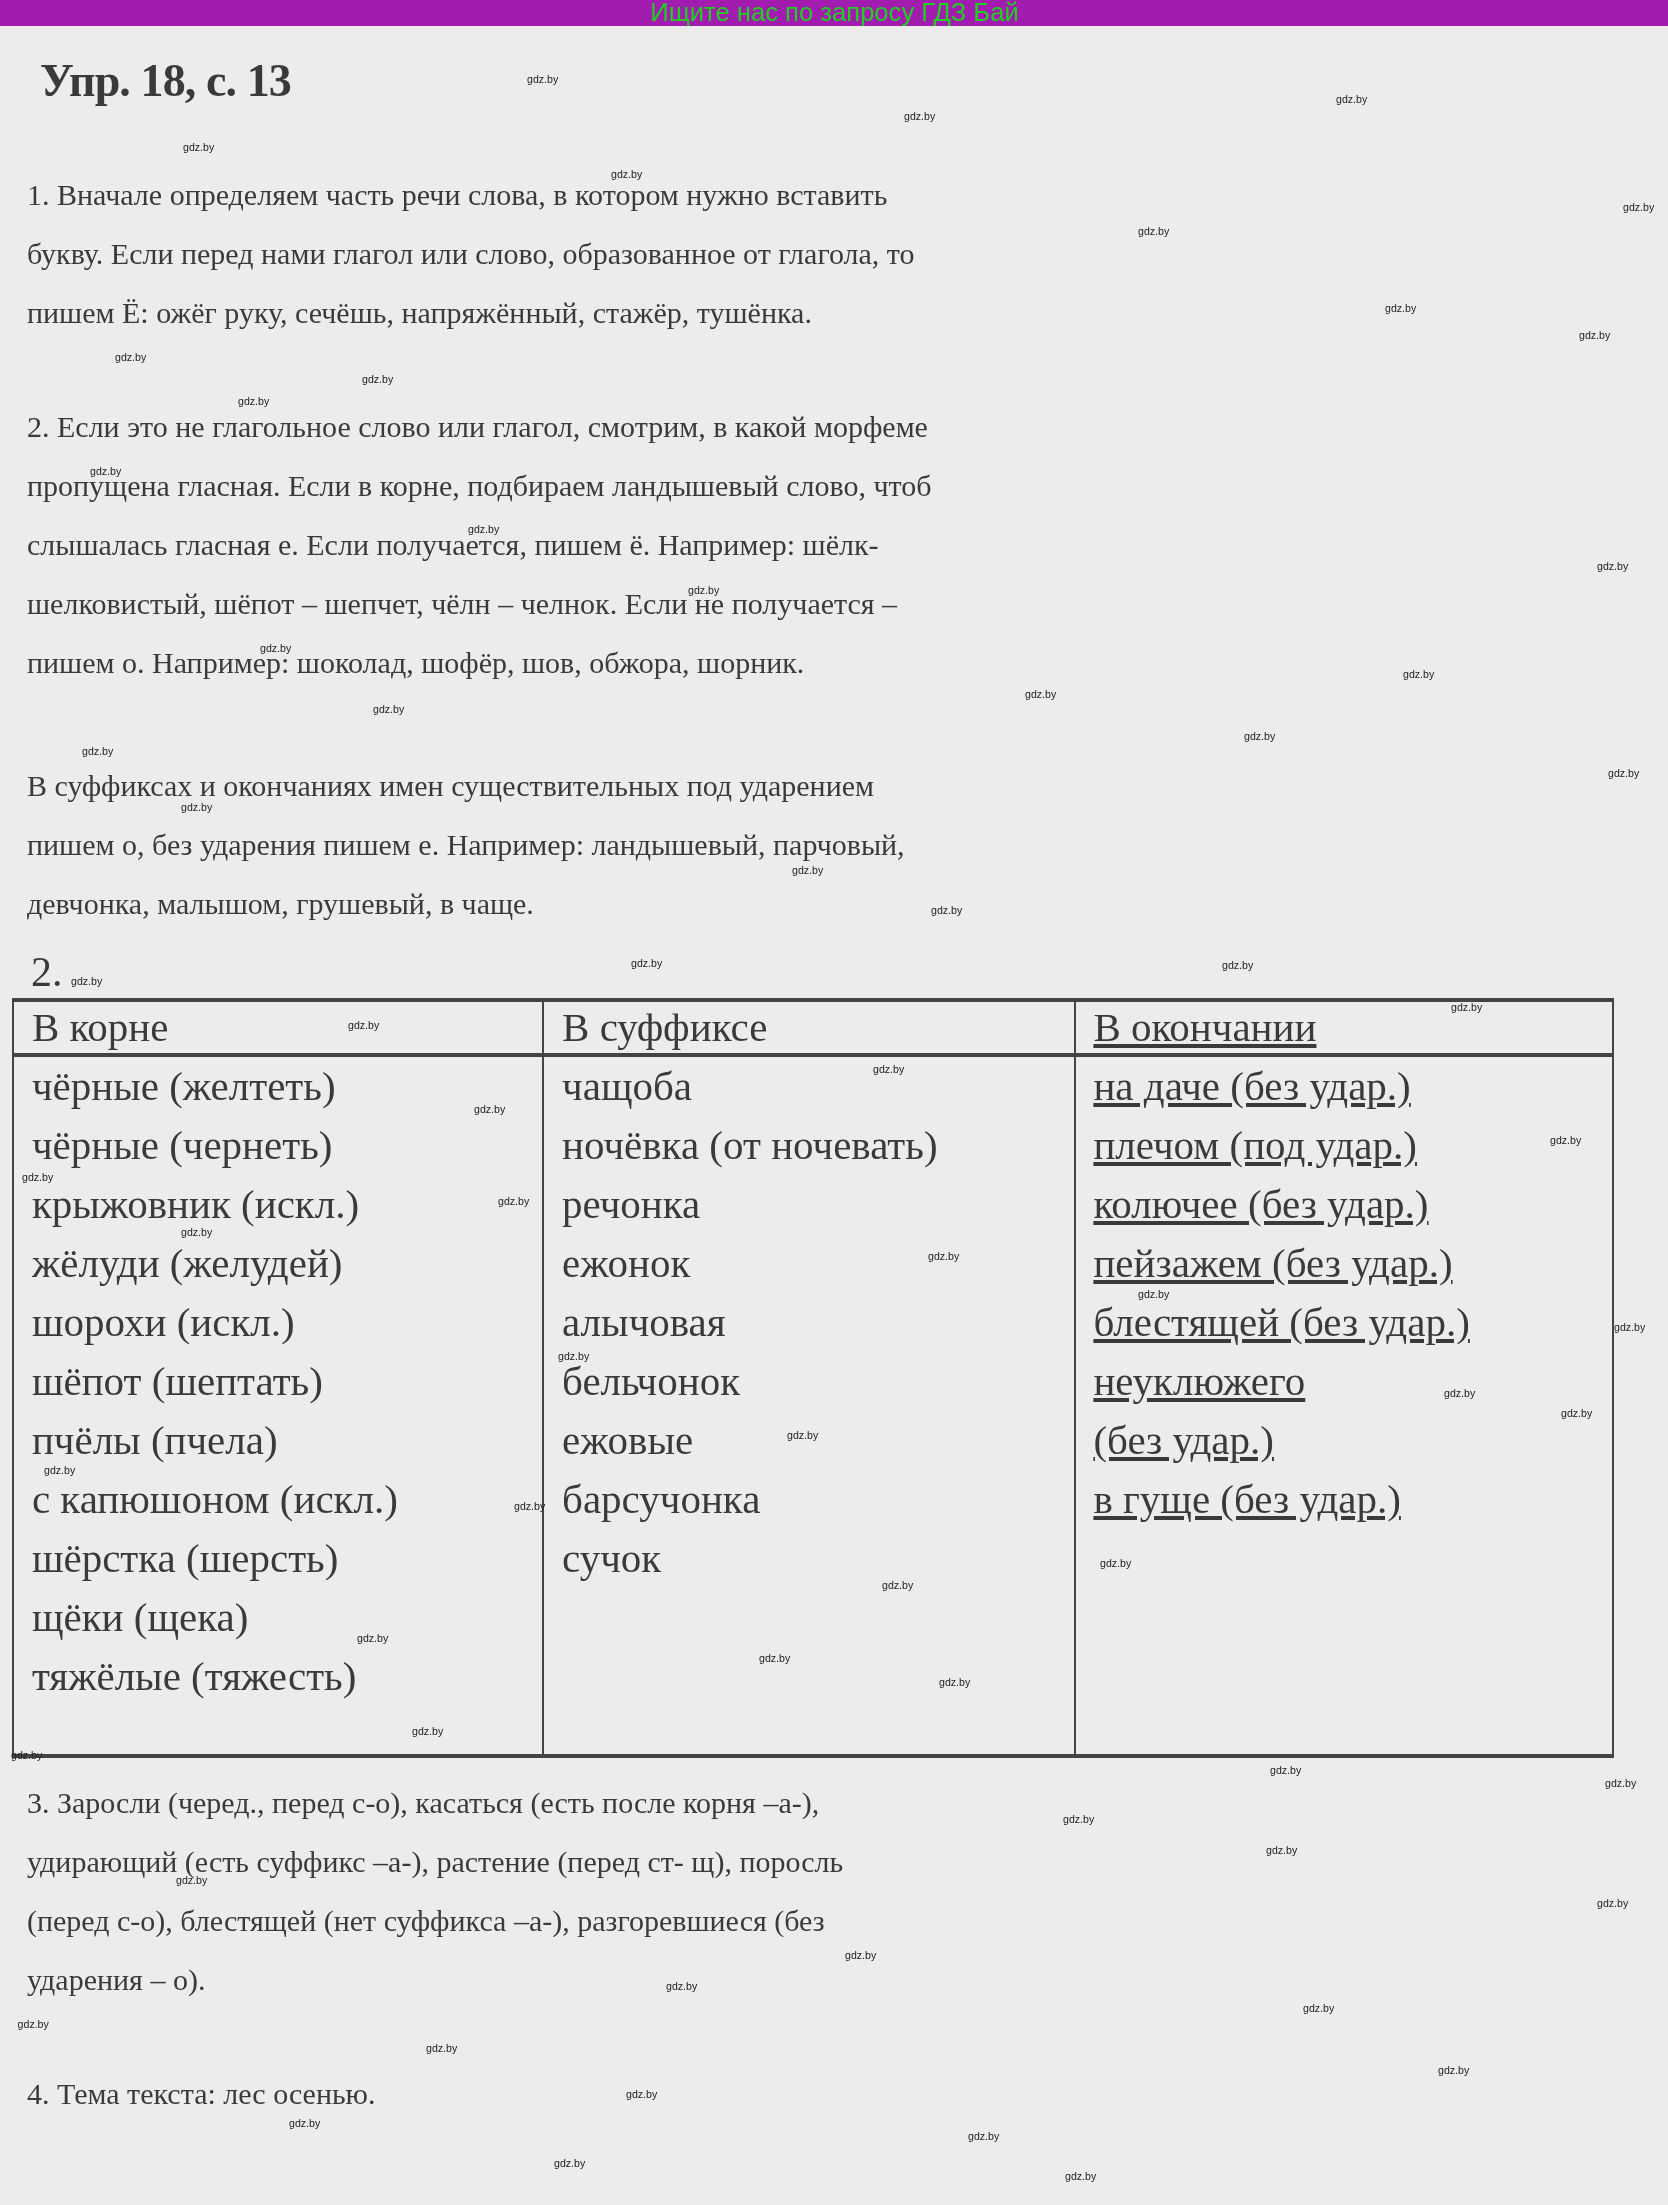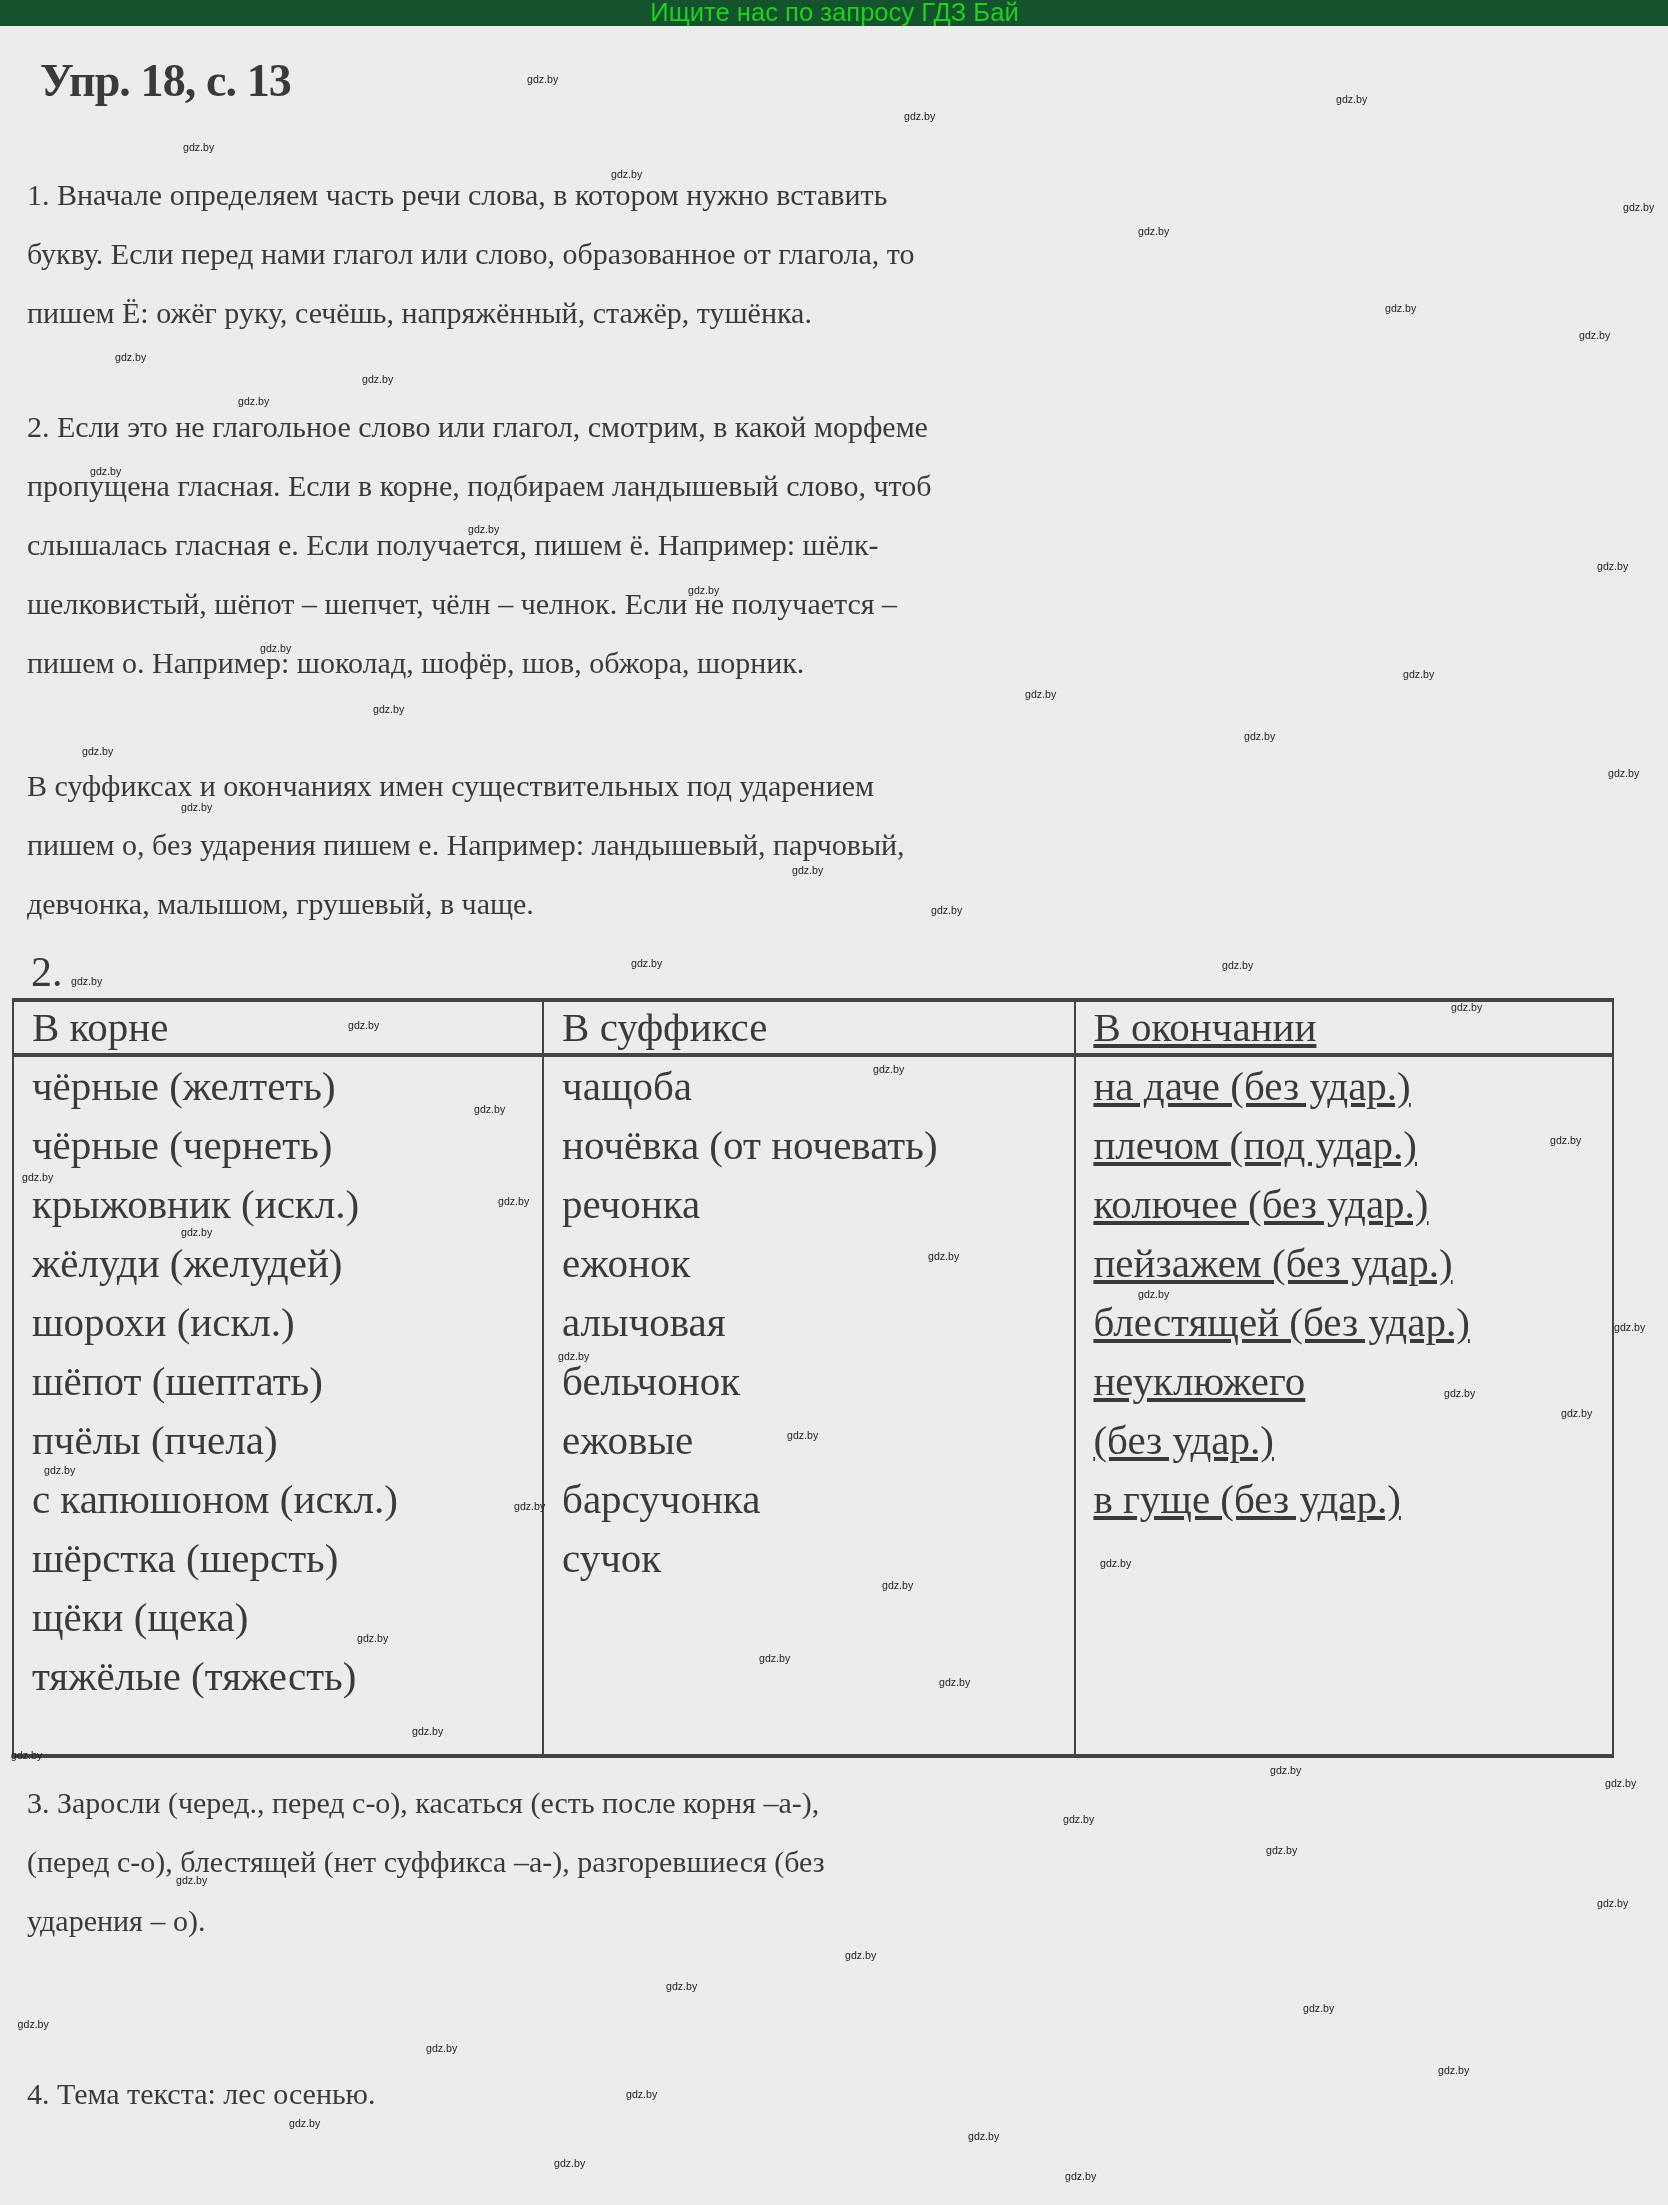--- a/index.html
+++ b/index.html
@@ -7,21 +7,21 @@
     width: 1669px;
     height: 2529px;
     background: #ffffff;
     position: relative;
     overflow: hidden;
     font-family: "Liberation Serif", "DejaVu Serif", serif;
     color: #2f2f2f;
   }
   .top-banner {
     position: absolute; left: 0; top: 0; width: 1669px; height: 25.6px;
-    background: #14532d; text-align: center;
+    background: #a21caf; text-align: center;
     font-family: "Liberation Sans", "DejaVu Sans", sans-serif;
     font-size: 25.6px; line-height: 25.6px; color: #1fd11f;
   }
   .page {
     position: absolute; left: 0; top: 25.6px; width: 1669px; height: 2470px;
     background: #ececec;
   }
   .title {
     position: absolute; left: 40px; top: 54px;
     font-size: 46px; font-weight: bold; letter-spacing: -0.9px;
@@ -132,20 +132,21 @@
         <div>неуклюжего</div>
         <div>(без удар.)</div>
         <div>в гуще (без удар.)</div>
       </td>
     </tr>
   </tbody>
 </table>
 
 <div class="para" style="top:1773px;">
   <p>3. Заросли (черед., перед с-о), касаться (есть после корня –а-),</p>
+  <p>удирающий (есть суффикс –а-), растение (перед ст- щ), поросль</p>
   <p>(перед с-о), блестящей (нет суффикса –а-), разгоревшиеся (без</p>
   <p>ударения – о).</p>
 </div>
 
 <div class="para" style="top:2064px;">
   <p>4. Тема текста: лес осенью.</p>
 </div>
 
 <div class="para" style="top:2188px;">
   <p>Вот и пришла осень. Тяжелые тучи висят над городом. В куртке с</p>

